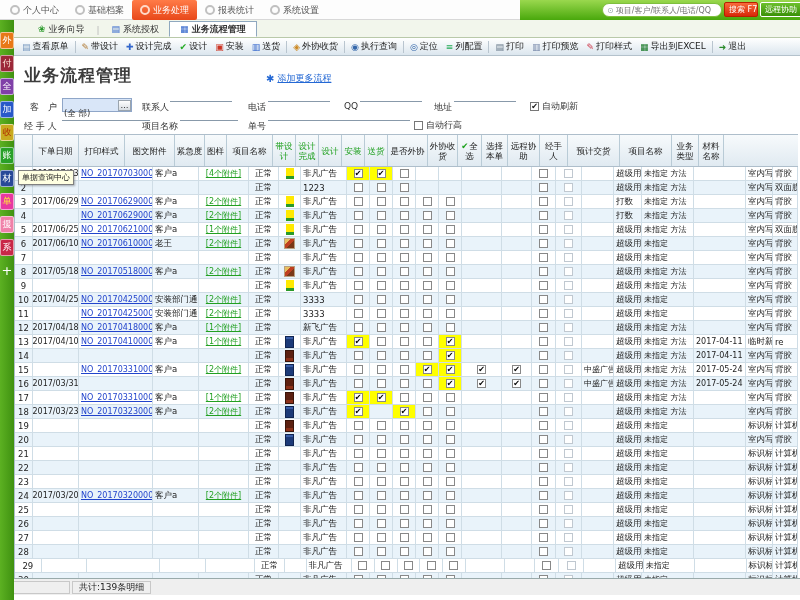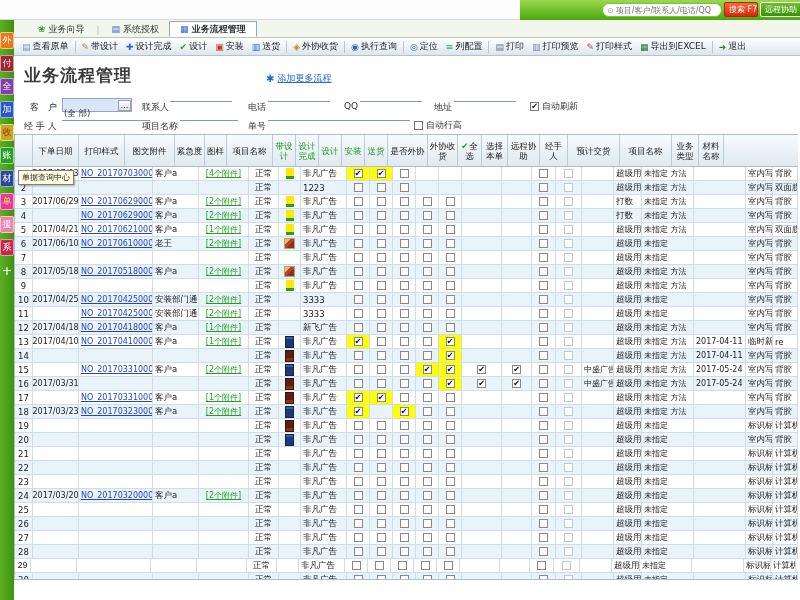--- a/index.html
+++ b/index.html
@@ -94,20 +94,42 @@
   
   #tooltip { position:absolute; left:18px; top:170px; background:#ffffe1; border:1px solid #808080; padding:1px 3px; font-size:8px; color:#222; z-index:9; box-shadow:1px 1px 2px rgba(0,0,0,.3); }
 </style>
 </head>
 <body>
 
 <div id="stage">
 
   <div id="topnav">
     <div class="whitepart"></div>
+    <div id="modules">
+        <div class="module">
+          <span class="mico"></span>
+          <span>个人中心</span>
+        </div>
+        <div class="module">
+          <span class="mico"></span>
+          <span>基础档案</span>
+        </div>
+        <div class="module active">
+          <span class="mico"></span>
+          <span>业务处理</span>
+        </div>
+        <div class="module">
+          <span class="mico"></span>
+          <span>报表统计</span>
+        </div>
+        <div class="module">
+          <span class="mico"></span>
+          <span>系统设置</span>
+        </div>
+      </div>
     <div id="topsearch">
       <span class="sic">⊙</span>
       <input placeholder="项目/客户/联系人/电话/QQ" style="">
     </div>
     <div class="topbtn" id="btn-search-go">搜索 F7</div>
     <div class="topbtn" id="btn-remote">远程协助</div>
   </div>
 
   <div id="sidebar">
       <div class="side-btn" style="top: 12px; background: rgb(232, 120, 24); color: rgb(255, 255, 255);">外</div>
@@ -432,21 +454,21 @@
             </div>
             <div class="tc left small" style="width: 32px;"></div>
             <div class="tc left" style="width: 28px;">打数</div>
             <div class="tc left small" style="width: 52px;">未指定  方法</div>
             <div class="tc left small" style="width: 52px;"></div>
             <div class="tc left" style="width: 27px;">室内写真</div>
             <div class="tc left" style="width: 25px;">背胶</div>
           </div>
           <div class="trow">
             <div class="tc" style="width: 18px;">5</div>
-            <div class="tc small" style="width: 46px;">2017/04/21</div>
+            <div class="tc small" style="width: 46px;">2017/06/25</div>
             <div class="tc left" style="width: 74px;">
               <span class="lnk">NO_201706210001</span>
             </div>
             <div class="tc left" style="width: 46px;">客户a</div>
             <div class="tc" style="width: 50px;">
               <span class="alnk">[1个附件]</span>
             </div>
             <div class="tc" style="width: 30px;">正常</div>
             <div class="tc" style="width: 22px;">
               <span class="samp yellow-swatch"></span>
@@ -1441,21 +1463,21 @@
               <span class="ckb faint"></span>
             </div>
             <div class="tc left small" style="width: 32px;"></div>
             <div class="tc left" style="width: 28px;">超级用户</div>
             <div class="tc left small" style="width: 52px;">未指定</div>
             <div class="tc left small" style="width: 52px;"></div>
             <div class="tc left" style="width: 27px;">标识标牌</div>
             <div class="tc left" style="width: 25px;">计算机</div>
           </div>
           <div class="trow">
-            <div class="tc" style="width: 16px; font-family: Liberation Mono, monospace;">29</div>
+            <div class="tc" style="width: 27px;">29</div>
             <div class="tc small" style="width: 46px;"></div>
             <div class="tc left" style="width: 74px;"></div>
             <div class="tc left" style="width: 46px;"></div>
             <div class="tc" style="width: 50px;"></div>
             <div class="tc" style="width: 30px;">正常</div>
             <div class="tc" style="width: 22px;"></div>
             <div class="tc left" style="width: 46px;">非凡广告</div>
             <div class="tc" style="width: 23px;">
               <span class="ckb"></span>
             </div>
@@ -1521,16 +1543,20 @@
             <div class="tc left small" style="width: 32px;"></div>
             <div class="tc left" style="width: 28px;">超级用户</div>
             <div class="tc left small" style="width: 52px;">未指定</div>
             <div class="tc left small" style="width: 52px;"></div>
             <div class="tc left" style="width: 27px;">标识标牌</div>
             <div class="tc left" style="width: 25px;">计算机</div>
           </div>
         </div>
     </div>
 
+    <div id="statusbar">
+      <div class="seg0"></div>
+      <div class="seg1">共计:139条明细</div>
+    </div>
   </div>
 
   <div id="tooltip">单据查询中心</div>
 </div>
 
 </body></html>

